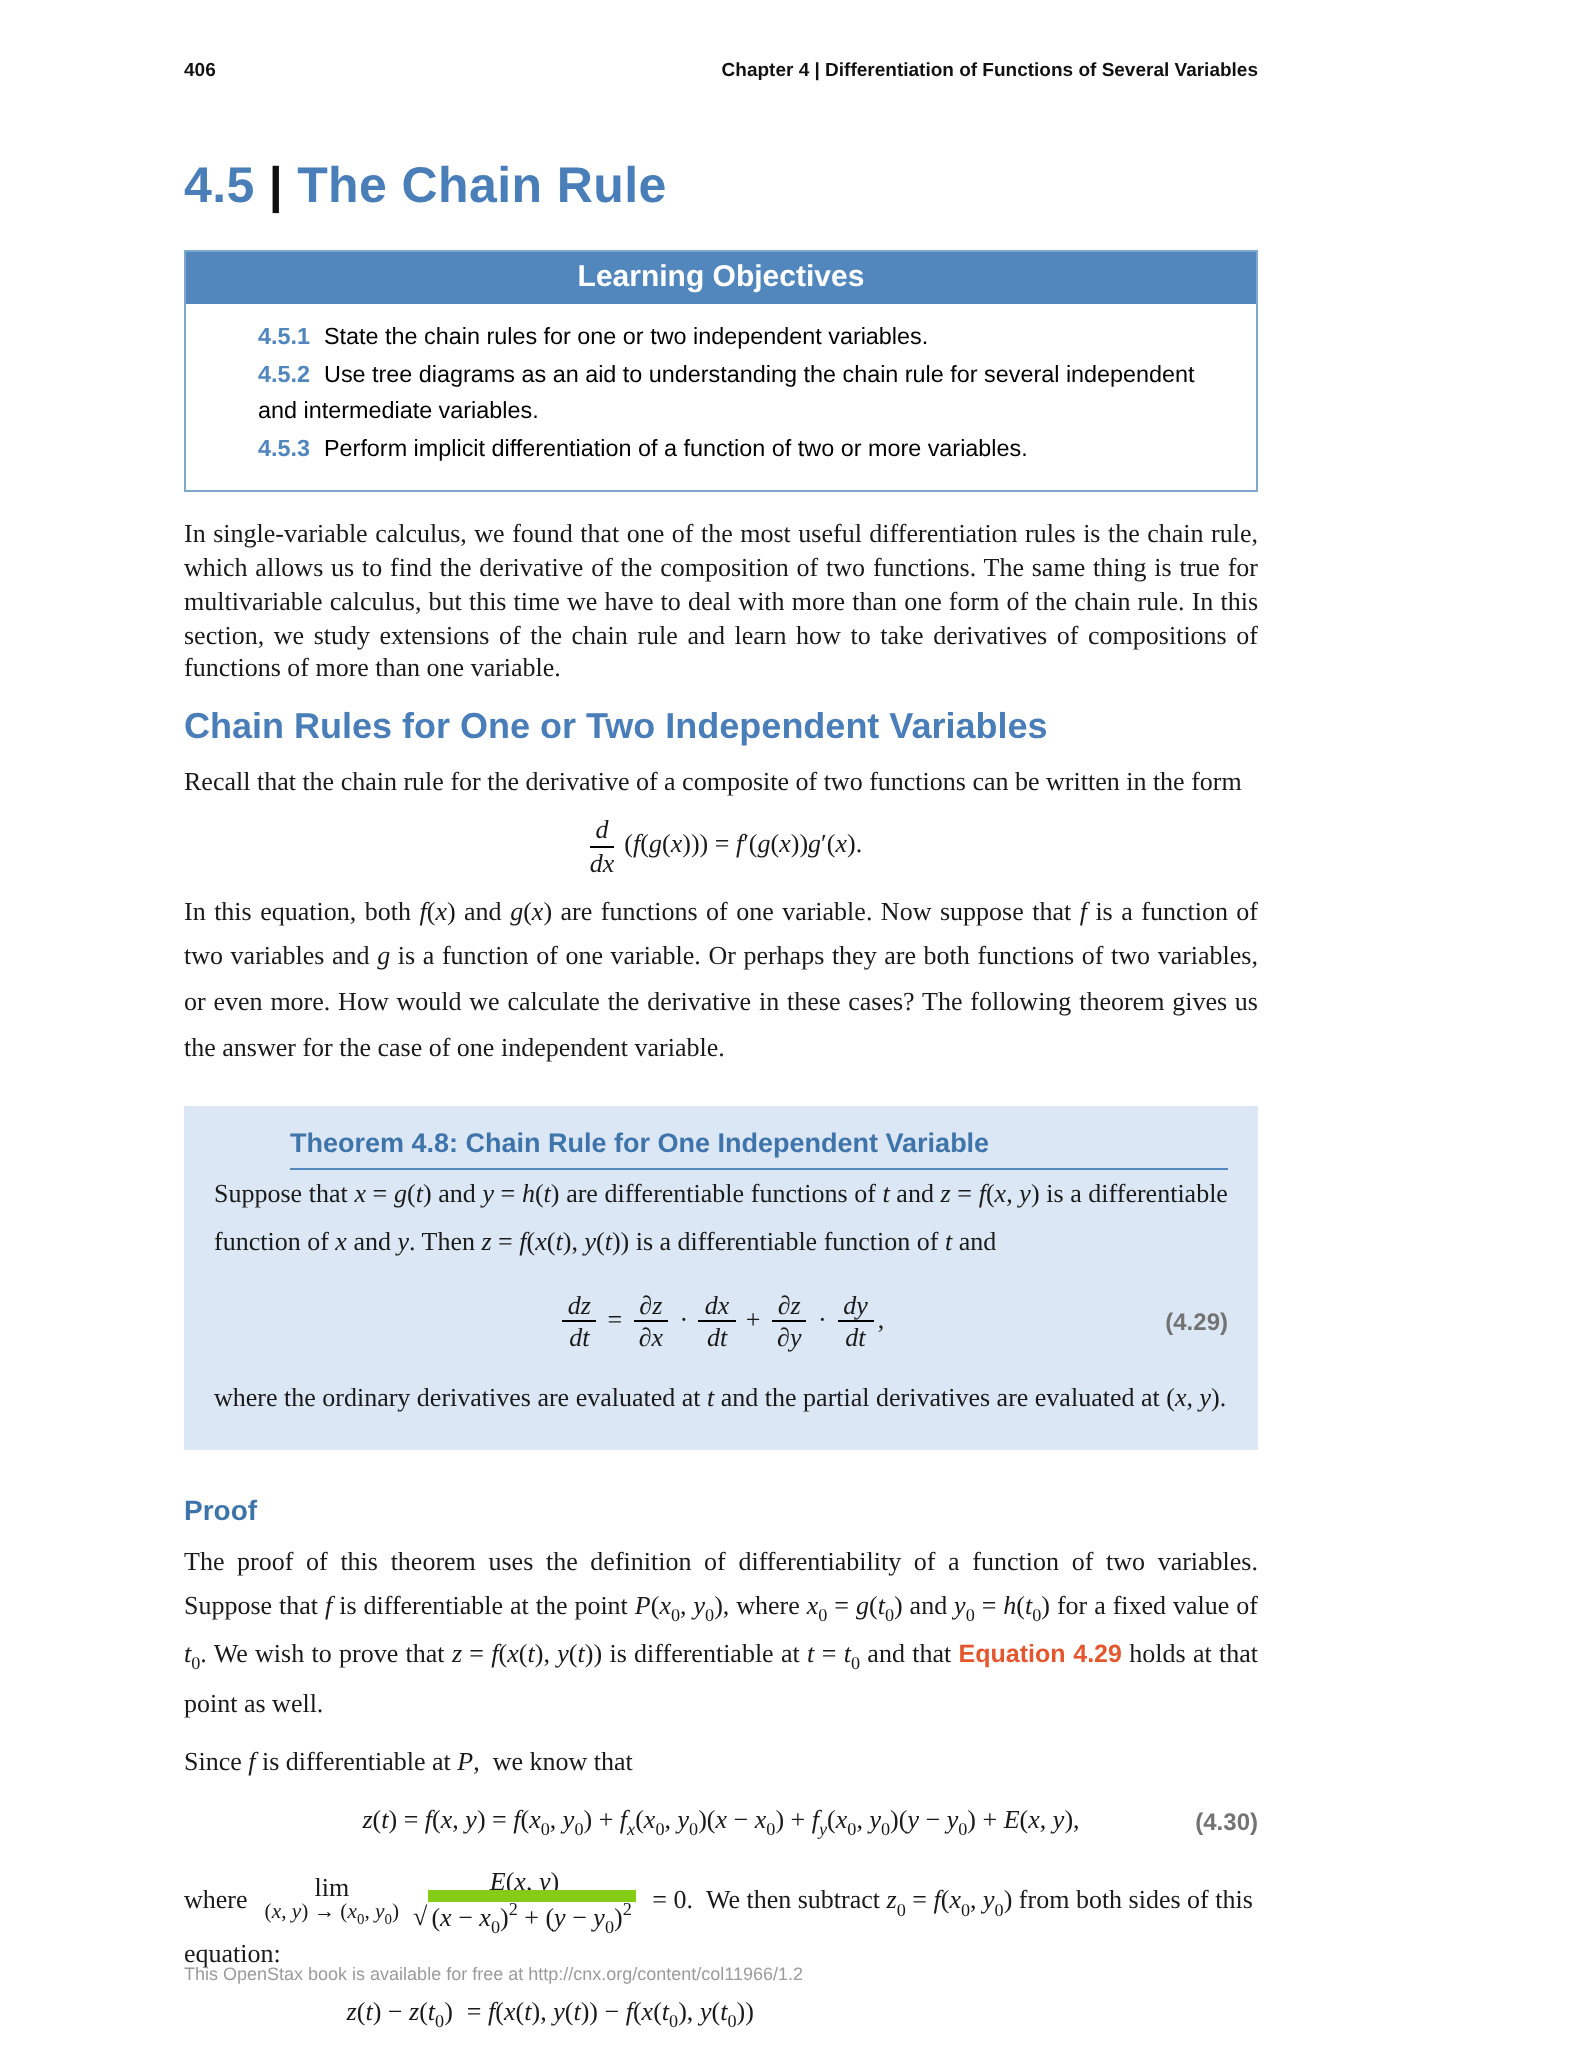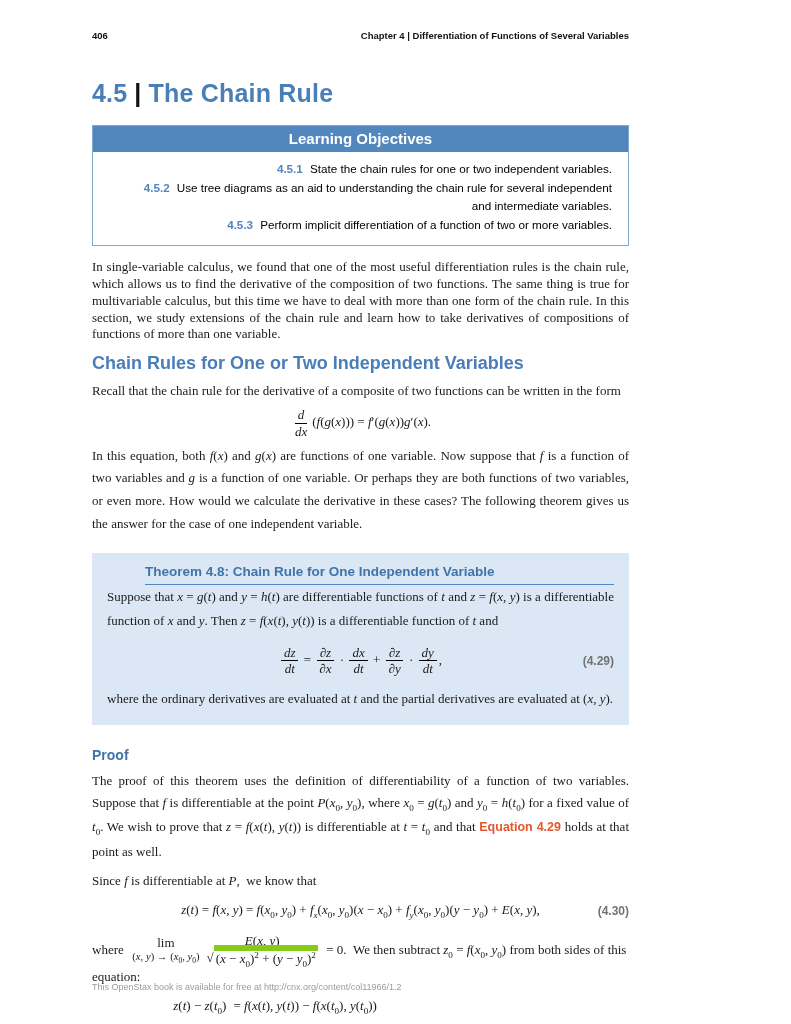--- a/index.html
+++ b/index.html
@@ -31,21 +31,21 @@
   h1.title .sep { color: #111; margin: 0 7px; font-weight: bold; }
 
   
   .lo-box { margin-top: 17px; border: 1px solid #7ea8cd; }
   .lo-header {
     background: #5287be; color: #fff; text-align: center;
     font-family: "Liberation Sans", sans-serif;
     font-size: 15px; font-weight: bold;
     padding: 4px 0 5px;
   }
-  .lo-body { padding: 8px 16px 10px 36px; text-align: right; }
+  .lo-body { padding: 8px 16px 10px 36px; }
   .lo-item {
     font-family: "Liberation Sans", sans-serif;
     font-size: 11.7px; line-height: 1.6; color: #000;
   }
   .lo-num { color: #5287be; font-weight: bold; margin-right: 7px; }
 
   
   .body-text { font-size: 13px; text-align: justify; }
   .intro { margin-top: 13px; line-height: 1.3; font-family: Liberation Serif, serif; }
   .recall { margin-top: 9px; text-align: left; }

